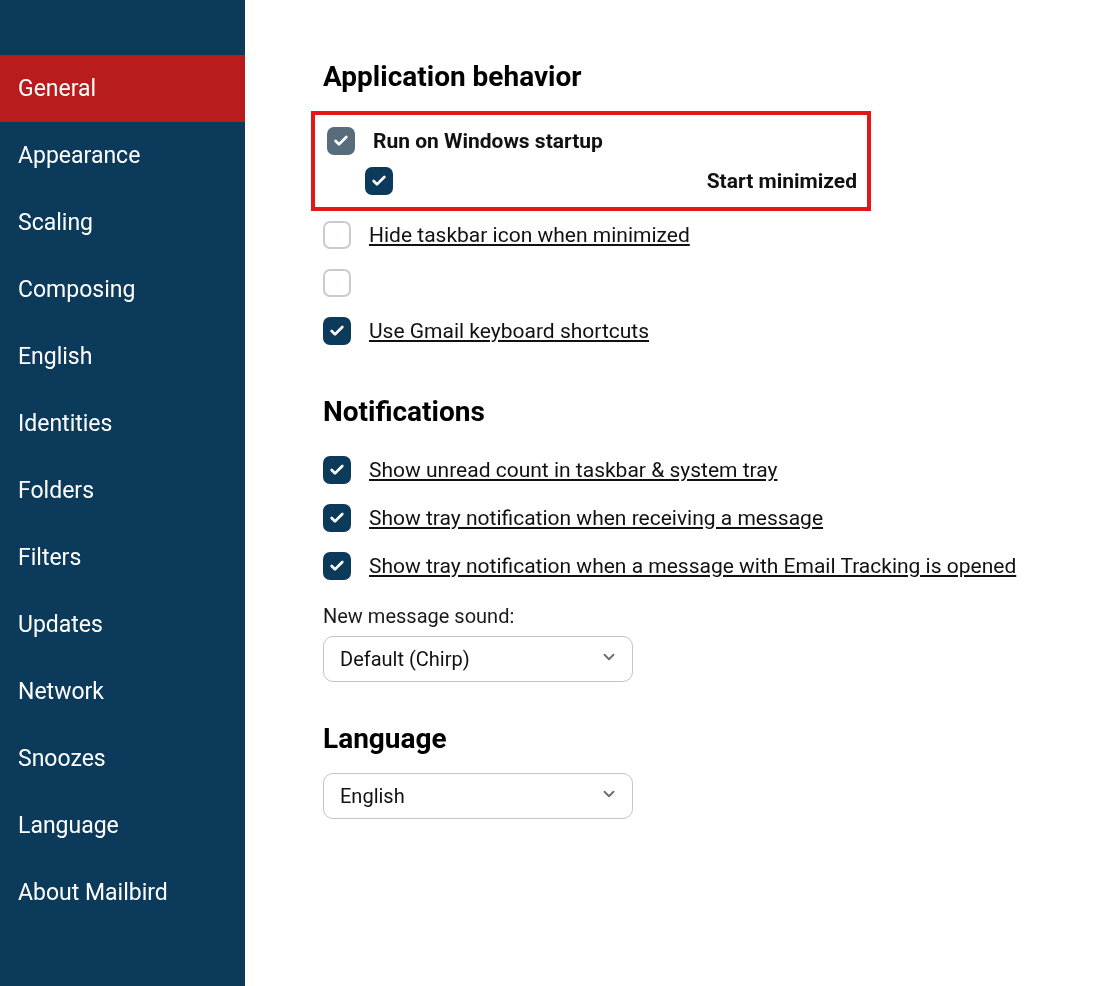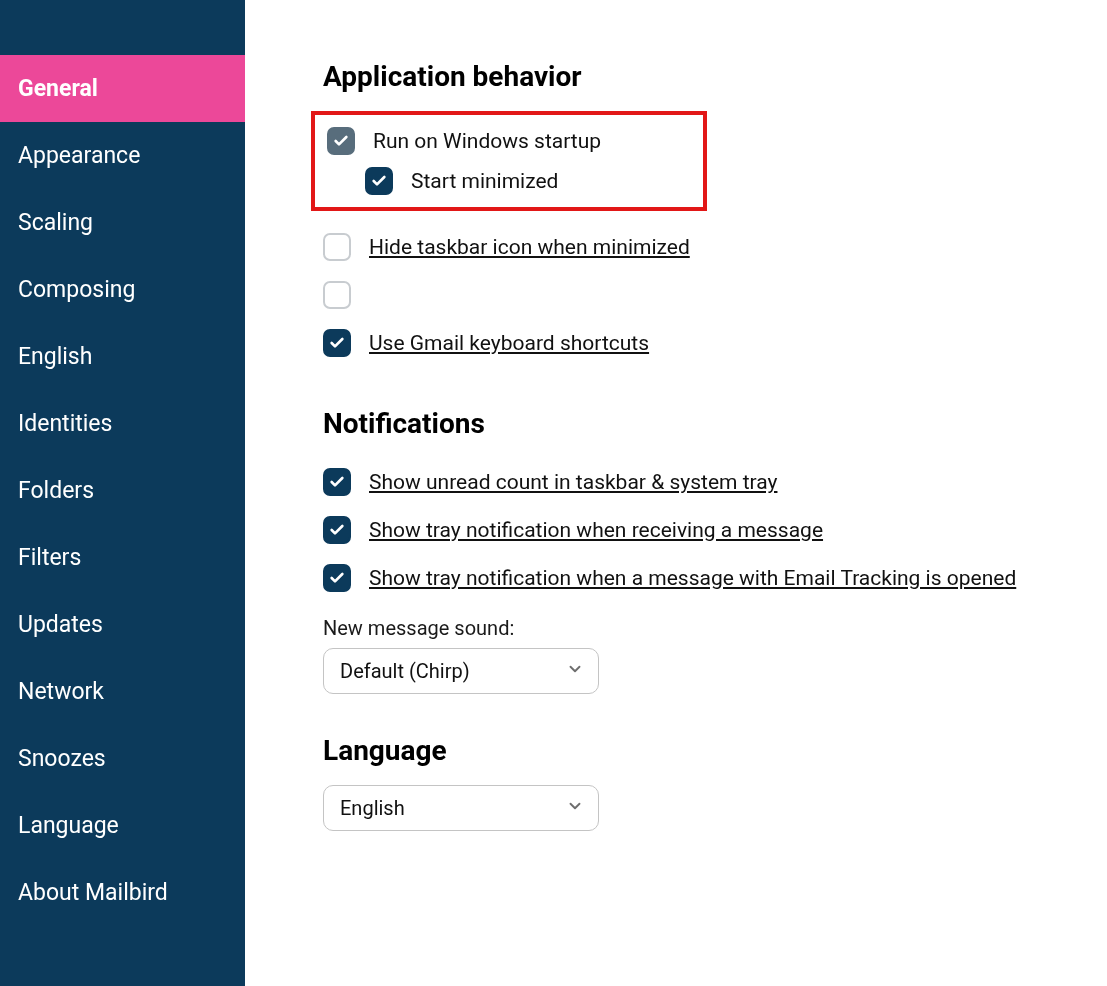--- a/index.html
+++ b/index.html
@@ -24,41 +24,42 @@
     padding-top: 55px;
   }
   .sidebar-item {
     color: #fff;
     font-size: 23px;
     padding: 20px 18px;
     cursor: pointer;
     font-weight: 400;
   }
   .sidebar-item.selected {
-    background: #ec4899;
-    font-weight: 700;
+    background: #b91c1c;
+    font-weight: 400;
   }
   .main {
     flex: 1;
     padding: 60px 0 0 78px;
     overflow-y: auto;
   }
   h2.section-heading {
     font-size: 28px;
     font-weight: 700;
     margin: 0 0 18px 0;
     color: #000;
   }
   .highlight-box {
     border: 4px solid #e21717;
     padding: 6px 10px 6px 0;
     margin-left: -12px;
-    margin-bottom: 12px;
+    margin-bottom: 0;
     display: inline-block;
-    width: 396px;
+    width: 560px;
+    font-weight: bold;
   }
   .row {
     display: flex;
     align-items: center;
     gap: 18px;
     padding: 6px 0 6px 0;
     font-size: 21px;
     color: #111;
   }
   .row.indent { margin-left: 38px; }
@@ -87,21 +88,21 @@
   .section-gap { height: 40px; }
   .field-label {
     font-size: 20px;
     color: #1a1a1a;
     margin: 14px 0 8px 0;
   }
   .select {
     display: flex;
     align-items: center;
     justify-content: space-between;
-    width: 276px;
+    width: 310px;
     height: 46px;
     border: 1px solid #c4c4c4;
     border-radius: 10px;
     padding: 0 14px 0 16px;
     font-size: 20px;
     color: #111;
     background: #fff;
     cursor: pointer;
   }
   .chevron {
@@ -138,21 +139,21 @@
 
     <div class="highlight-box">
       <div class="row" style="padding-left:12px;">
         <span class="checkbox muted-checked">
           <svg width="16" height="16" viewBox="0 0 24 24" fill="none" stroke="#fff" stroke-width="4" stroke-linecap="round" stroke-linejoin="round">
               <polyline points="20 6 9 17 4 12"></polyline>
             </svg>
         </span>
         <span class="row-label">Run on Windows startup</span>
       </div>
-      <div class="row indent" style="padding-left:12px;">
+      <div class="row indent" style="padding-left:12px;justify-content:space-between;">
         <span class="checkbox checked">
           <svg width="16" height="16" viewBox="0 0 24 24" fill="none" stroke="#fff" stroke-width="4" stroke-linecap="round" stroke-linejoin="round">
               <polyline points="20 6 9 17 4 12"></polyline>
             </svg>
         </span>
         <span class="row-label">Start minimized</span>
       </div>
     </div>
 
     <div class="rows-block nohl">

